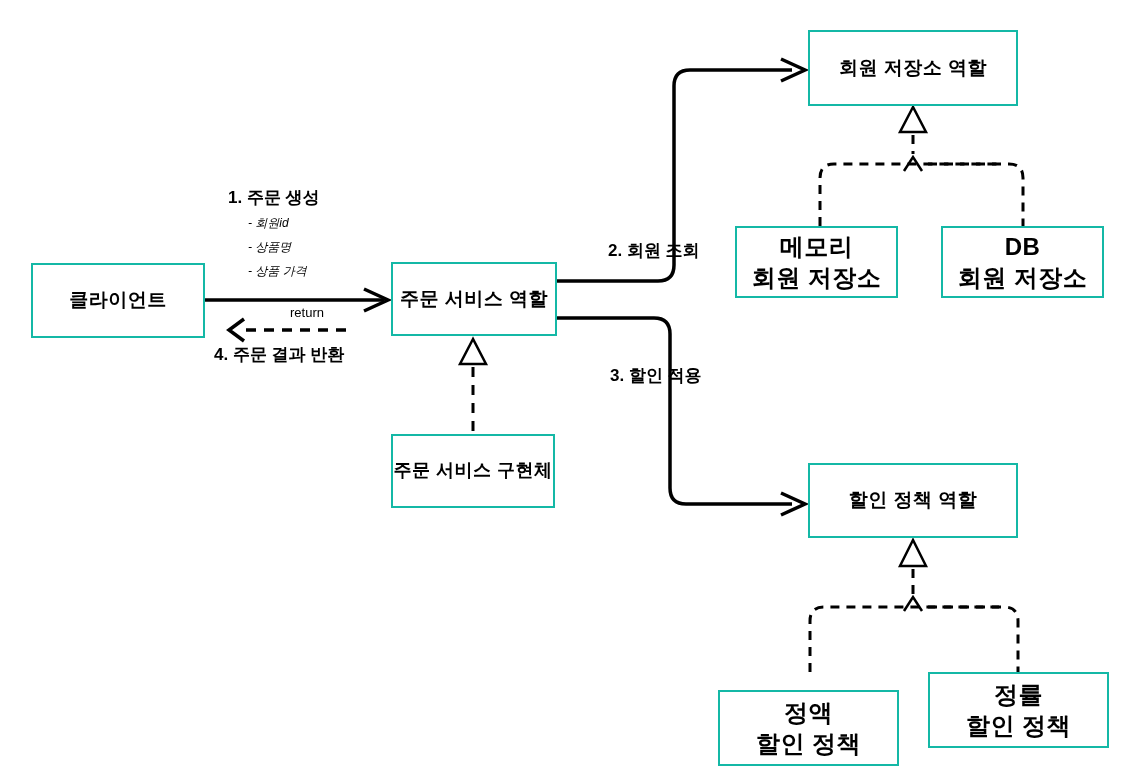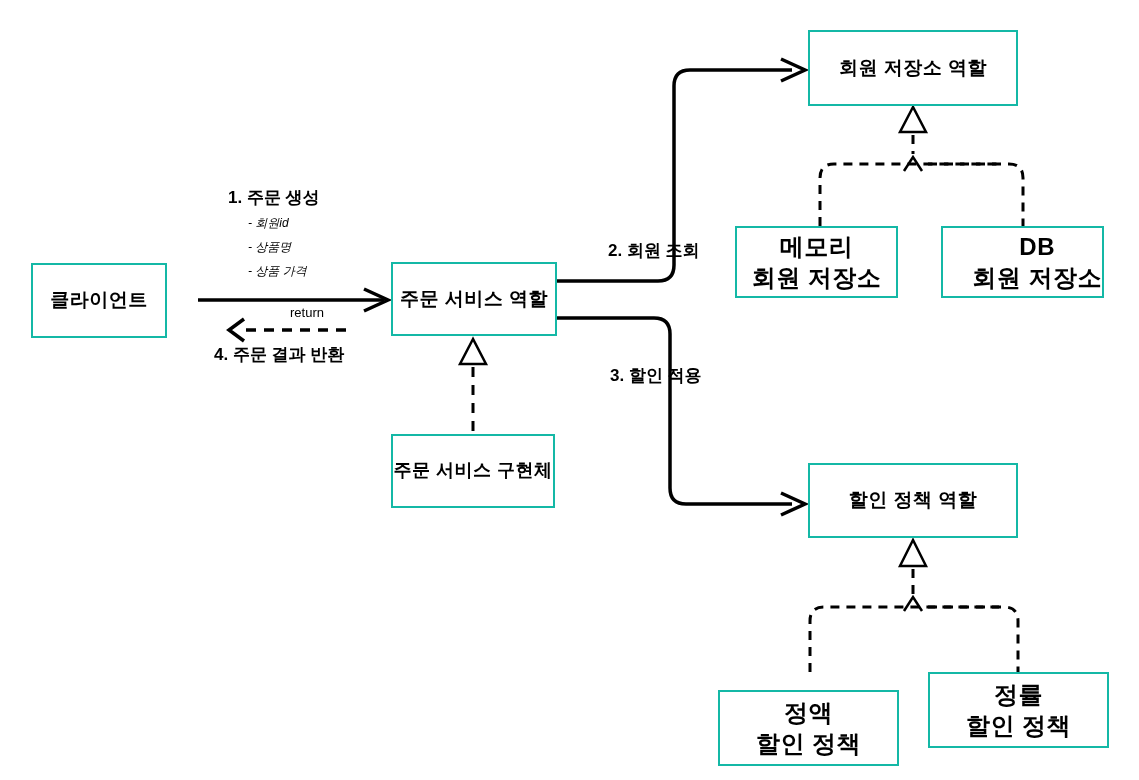--- a/index.html
+++ b/index.html
@@ -89,36 +89,36 @@
 
     <g stroke="#000" fill="none">
       <polygon points="913,540 900,566 926,566" fill="#fff" stroke-width="2.5"></polygon>
       <line x1="913" y1="569" x2="913" y2="594" stroke-width="3" stroke-dasharray="9 7"></line>
       <polyline points="904,611 913,597 922,611" stroke-width="2.5"></polyline>
       <path d="M810 672 L810 621 Q810 607 824 607 L999 607" stroke-width="3" stroke-dasharray="9 7"></path>
       <path d="M928 607 L1004 607 Q1018 607 1018 621 L1018 672" stroke-width="3" stroke-dasharray="9 7"></path>
     </g>
   </svg>
 
-  <div class="node thick" style="left:31px; top:263px; width:136px; height:75px;">클라이언트</div>
+  <div class="node thick" style="left:31px; top:263px; width:174px; height:75px;">클라이언트</div>
 
   <div class="node thick" style="left:391px; top:262px; width:166px; height:74px;">주문 서비스 역할</div>
 
   <div class="node thick" style="left:391px; top:434px; width:164px; height:74px; font-size:18px;">주문 서비스 구현체</div>
 
   <div class="node" style="left:808px; top:30px; width:210px; height:76px;">회원 저장소 역할</div>
 
   <div class="node" style="left:735px; top:226px; width:163px; height:72px;">
     <div class="two-line">
       <span>메모리</span>
       <span>회원 저장소</span>
     </div>
   </div>
 
-  <div class="node" style="left:941px; top:226px; width:163px; height:72px;justify-content:flex-end;">
+  <div class="node" style="left:941px; top:226px; width:163px; height:72px;">
     <div class="two-line">
       <span>DB</span>
       <span>회원 저장소</span>
     </div>
   </div>
 
   <div class="node" style="left:808px; top:463px; width:210px; height:75px;">할인 정책 역할</div>
 
   <div class="node" style="left:718px; top:672px; width:181px; height:76px;margin-top:18px;">
     <div class="two-line">

